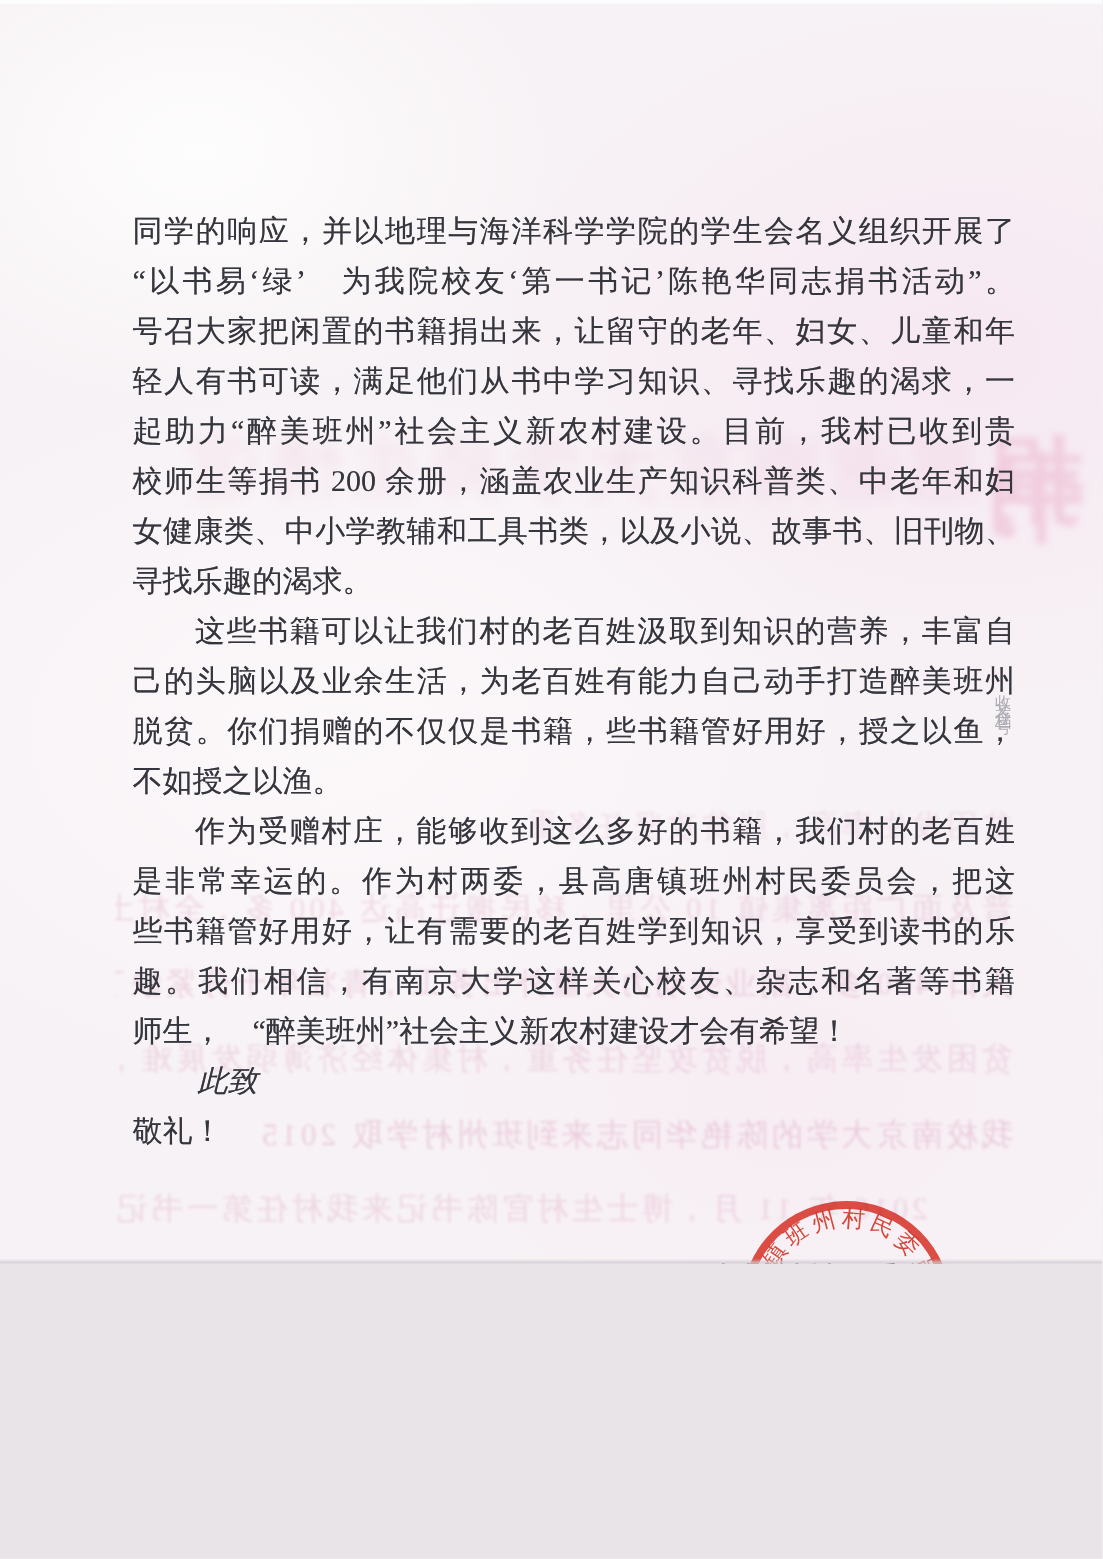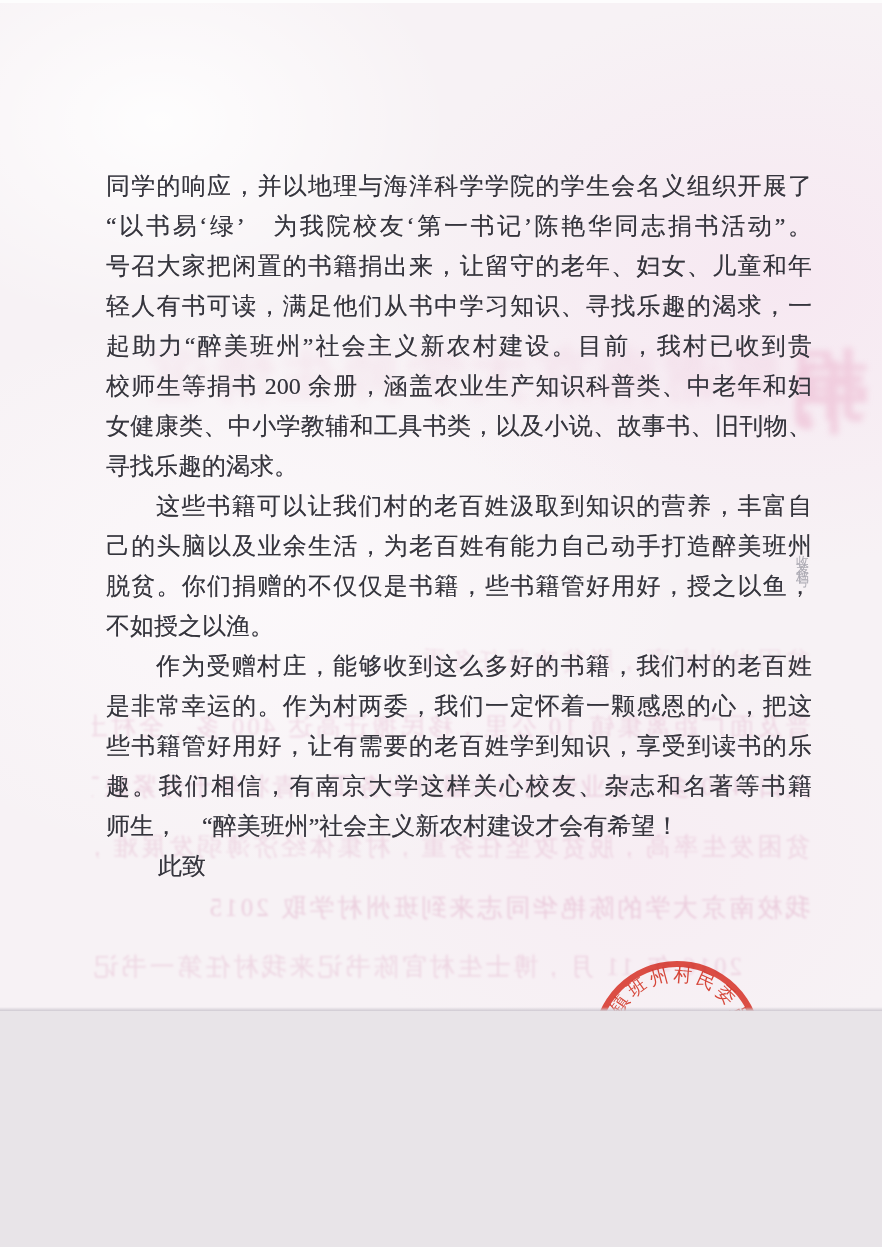--- a/index.html
+++ b/index.html
@@ -22,21 +22,21 @@
     background:linear-gradient(to bottom, rgba(201,196,204,0), #cfcad2);z-index:5;}
 
   
   .bodytext{
     position:absolute;left:106px;top:166px;width:706px;z-index:2;
     font-size:24px;color:#35353d;text-shadow:0 0 .5px rgba(53,53,61,.55);
   }
   .line{height:40px;line-height:40px;text-align:justify;text-align-last:justify;white-space:nowrap;}
   .line.end{text-align-last:left;}
   .line.ind{text-indent:50px;}
-  .salute{height:40px;line-height:40px;text-indent:52px;}
+  .salute{height:40px;line-height:40px;text-indent:52px;font-style:italic;}
   .salute2{height:40px;line-height:40px;}
 
   
   .signature{
     position:absolute;left:552px;top:1008px;width:222px;z-index:2;text-align:center;
     color:#34343c;text-shadow:0 0 .5px rgba(52,52,60,.55);
   }
   .sig-org{font-size:25px;letter-spacing:1px;line-height:32px;text-align:right;}
   .sig-date{font-size:20px;margin-top:14px;line-height:30px;}
 
@@ -103,25 +103,26 @@
     <div class="line">轻人有书可读，满足他们从书中学习知识、寻找乐趣的渴求，一</div>
     <div class="line">起助力“醉美班州”社会主义新农村建设。目前，我村已收到贵</div>
     <div class="line">校师生等捐书 200 余册，涵盖农业生产知识科普类、中老年和妇</div>
     <div class="line">女健康类、中小学教辅和工具书类，以及小说、故事书、旧刊物、</div>
     <div class="line end">寻找乐趣的渴求。</div>
     <div class="line ind">这些书籍可以让我们村的老百姓汲取到知识的营养，丰富自</div>
     <div class="line">己的头脑以及业余生活，为老百姓有能力自己动手打造醉美班州</div>
     <div class="line">脱贫。你们捐赠的不仅仅是书籍，些书籍管好用好，授之以鱼，</div>
     <div class="line end">不如授之以渔。</div>
     <div class="line ind">作为受赠村庄，能够收到这么多好的书籍，我们村的老百姓</div>
-    <div class="line">是非常幸运的。作为村两委，我们一定怀着一颗感恩的心，把这</div>
+    <div class="line">是非常幸运的。作为村两委，县高唐镇班州村民委员会，把这</div>
     <div class="line">些书籍管好用好，让有需要的老百姓学到知识，享受到读书的乐</div>
     <div class="line">趣。我们相信，有南京大学这样关心校友、杂志和名著等书籍</div>
     <div class="line end">师生，　“醉美班州”社会主义新农村建设才会有希望！</div>
     <div class="salute">此致</div>
+    <div class="salute2">敬礼！</div>
   </div>
 
   <div class="signature">
     <div class="sig-org">班州村村民委员会</div>
     <div class="sig-date">2017 年 4 月 17 日</div>
   </div>
 
   <svg class="seal" viewBox="0 0 200 200" aria-hidden="true">
     <circle cx="100" cy="100" r="91" fill="none" stroke="#dd3428" stroke-width="7" opacity="0.93"></circle>
     <path id="sealArc" d="M 33.7,128.1 A 72,72 0 1 1 166.3,128.1" fill="none"></path>

